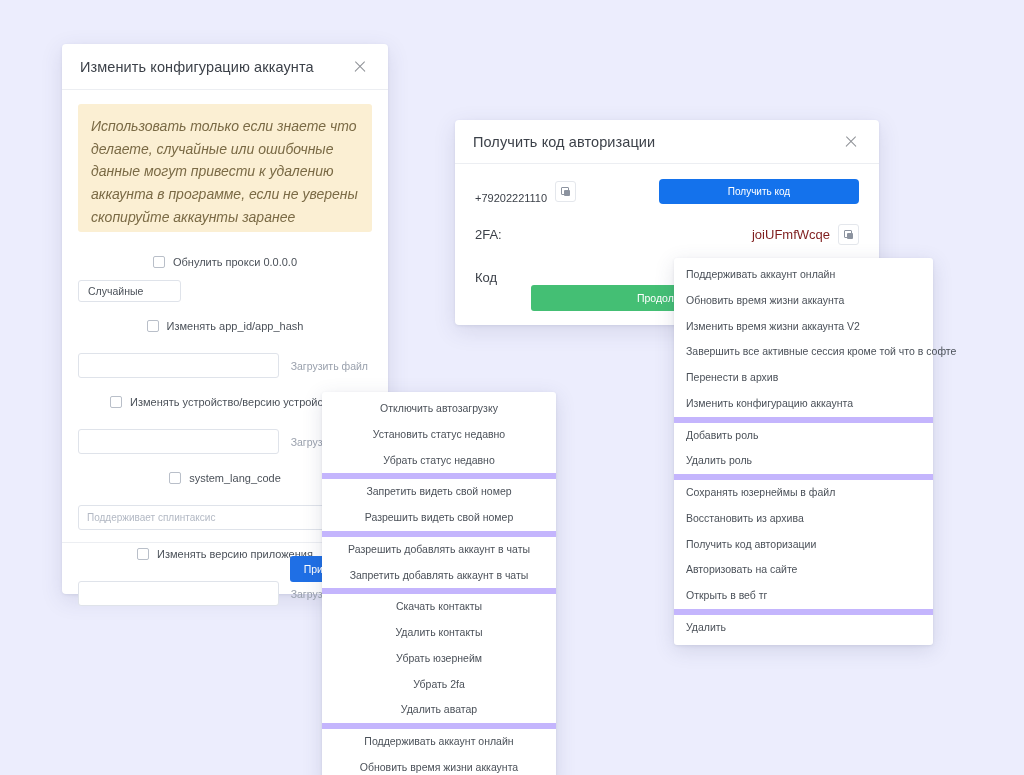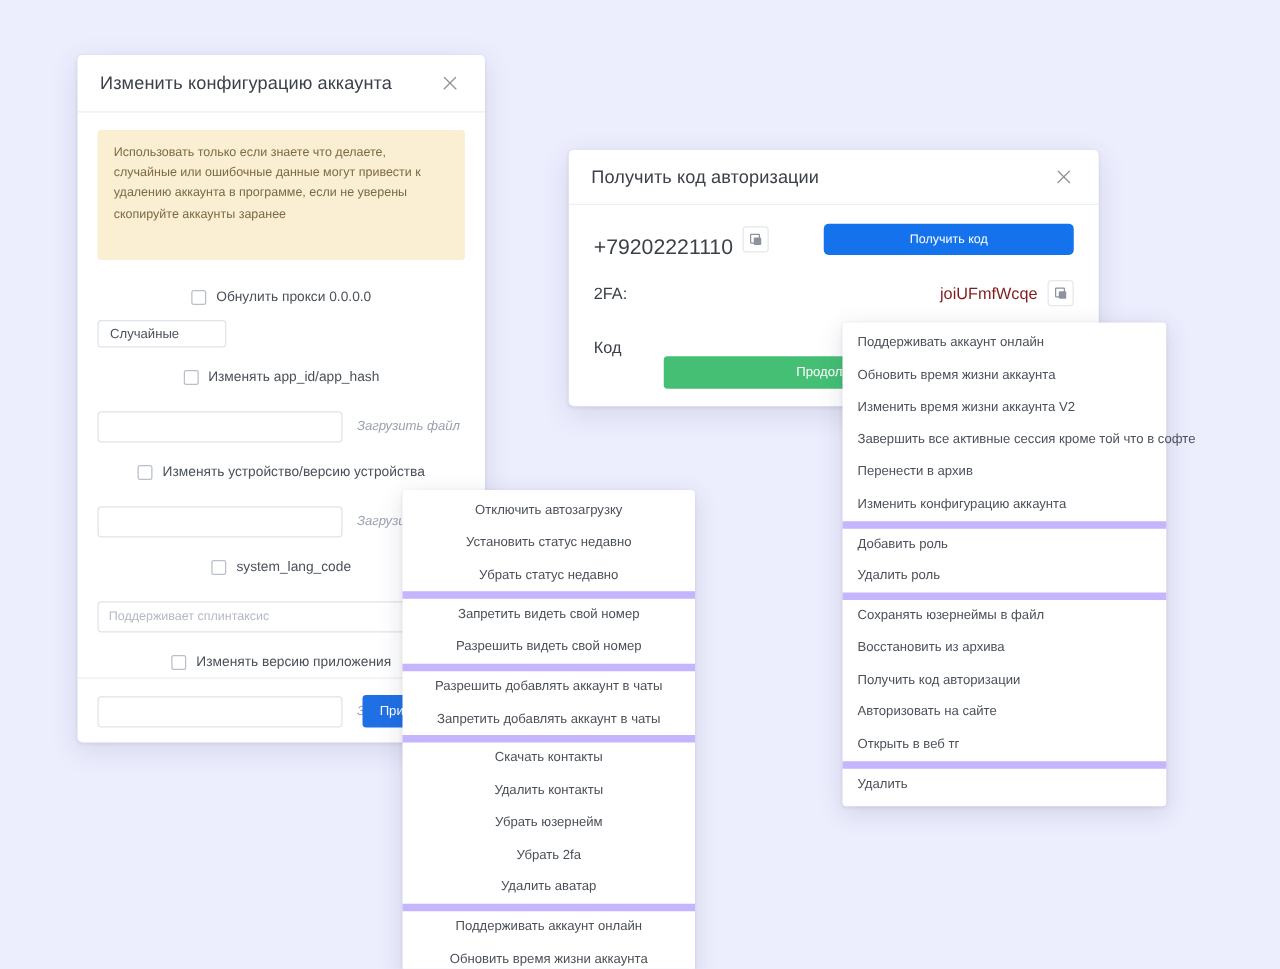--- a/index.html
+++ b/index.html
@@ -74,24 +74,25 @@
     top: 44px;
     width: 326px;
     height: 550px;
   }
   .dlg-body {
     padding: 14px 16px 0 16px;
   }
   .warn-banner {
     background: #fbefd3;
     border-radius: 3px;
-    padding: 11px 13px 28px 13px;
-    font-size: 10px;
+    padding: 11px 13px 4px 13px;
+    font-size: 14px;
     line-height: 1.62;
     color: #7a6a45;
+    font-style: italic;
   }
   .form-rows {
     padding-top: 6px;
   }
   .chk-row {
     display: flex;
     align-items: center;
     justify-content: center;
     gap: 8px;
     padding: 13px 0 0 0;
@@ -128,21 +129,20 @@
     align-items: center;
     padding-left: 9px;
     box-sizing: border-box;
     cursor: pointer;
   }
   .upload-row {
     display: flex;
     align-items: center;
     gap: 8px;
     padding-top: 16px;
-    font-style: italic;
   }
   .txt-input {
     flex: 1 1 auto;
     height: 25px;
     border: 1px solid #dfe3ea;
     border-radius: 3px;
     background: #fff;
     box-sizing: border-box;
     font-size: 10px;
     color: #4b5159;
@@ -209,21 +209,21 @@
   .auth-row {
     display: flex;
     align-items: center;
     height: 43px;
   }
   .auth-label {
     font-size: 13px;
     color: #3c4149;
     flex: none;
   }
-  .auth-label.phone { font-size: 17px; margin-top: 12px; }
+  .auth-label.phone { font-size: 11px; margin-top: 12px; }
   .auth-spacer { flex: 1 1 auto; }
   .copy-btn {
     width: 19px;
     height: 19px;
     border: 1px solid #e4e7ec;
     border-radius: 3px;
     background: #fff;
     display: flex;
     align-items: center;
     justify-content: center;

